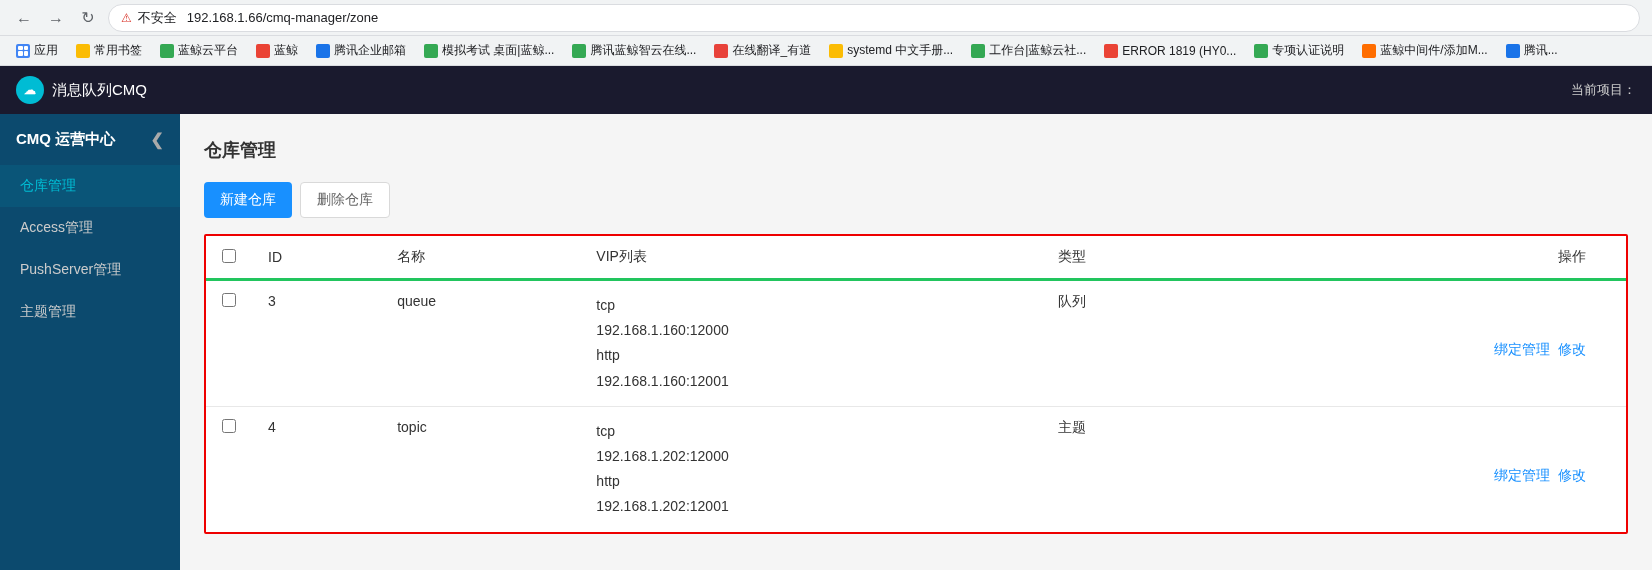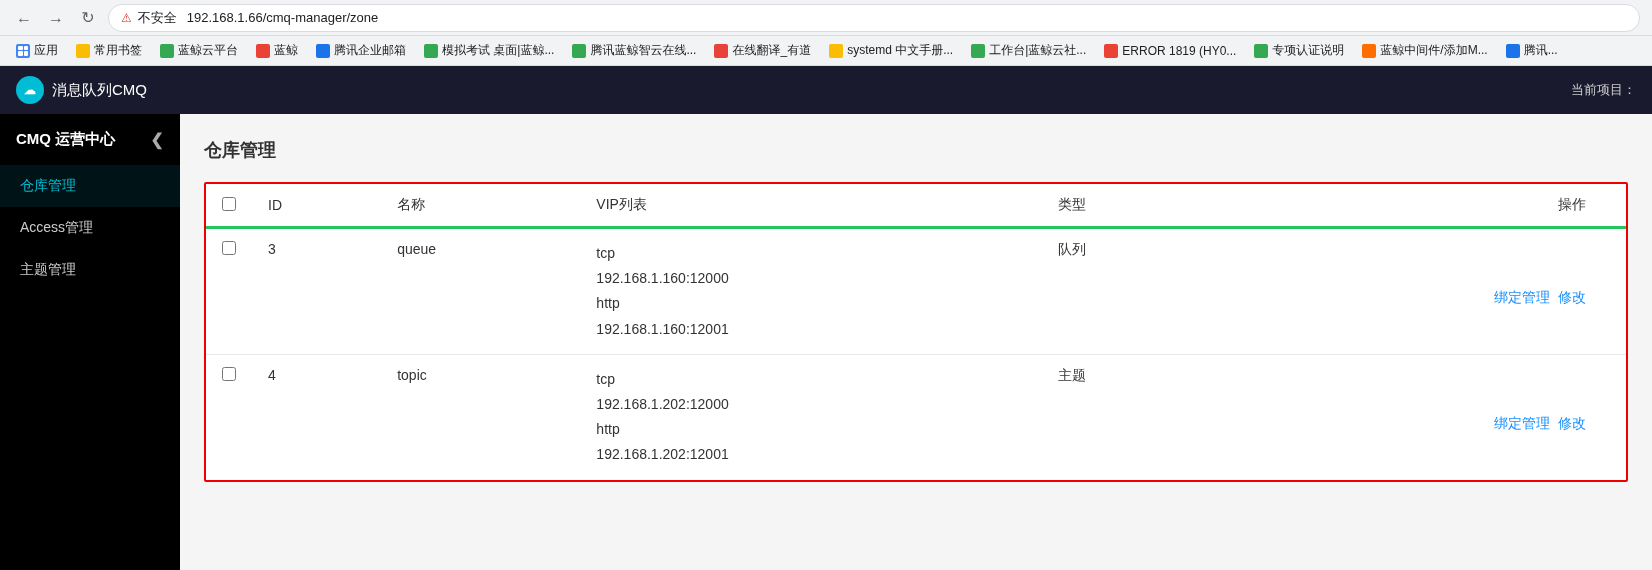--- a/index.html
+++ b/index.html
@@ -100,21 +100,21 @@
     
     .main-area {
       display: flex;
       flex: 1;
       overflow: hidden;
     }
 
     
     .sidebar {
       width: 180px;
-      background: #000000;
+      background: #0c4a6e;
       flex-shrink: 0;
       display: flex;
       flex-direction: column;
     }
     .sidebar-header {
       padding: 16px;
       color: #fff;
       font-size: 15px;
       font-weight: bold;
       display: flex;
@@ -320,27 +320,34 @@
         <span>CMQ 运营中心</span>
         <span class="sidebar-collapse-btn">❮</span>
       </div>
       <div class="sidebar-item active">
         <span>仓库管理</span>
       </div>
       <div class="sidebar-item">
         <span>Access管理</span>
       </div>
       <div class="sidebar-item">
+        <span>PushServer管理</span>
+      </div>
+      <div class="sidebar-item">
         <span>主题管理</span>
       </div>
     </div>
 
     <div class="content">
       <div class="page-title">仓库管理</div>
 
+      <div class="toolbar">
+        <button class="btn-primary">新建仓库</button>
+        <button class="btn-default">删除仓库</button>
+      </div>
 
       <div class="table-wrapper">
         <table class="table">
           <thead>
             <tr>
               <th class="checkbox-cell">
                 <input type="checkbox" class="checkbox" style="">
               </th>
               <th>ID</th>
               <th>名称</th>

